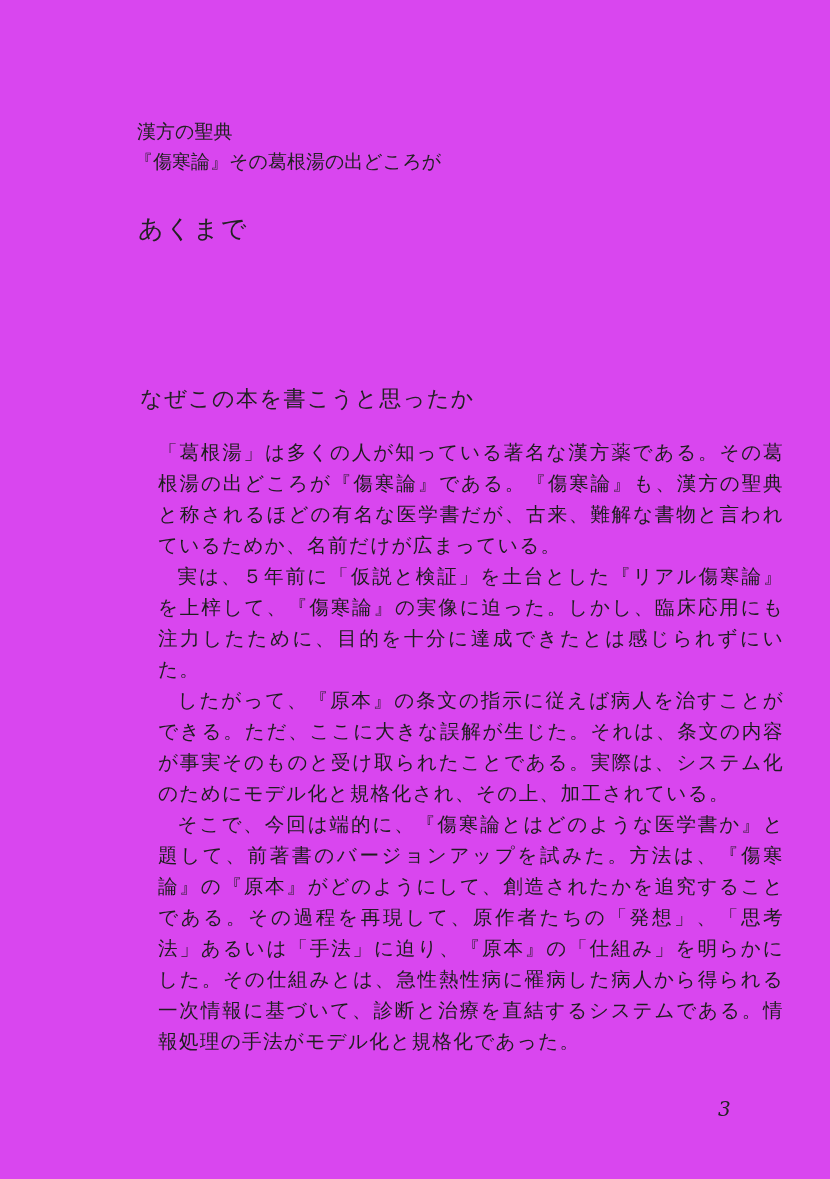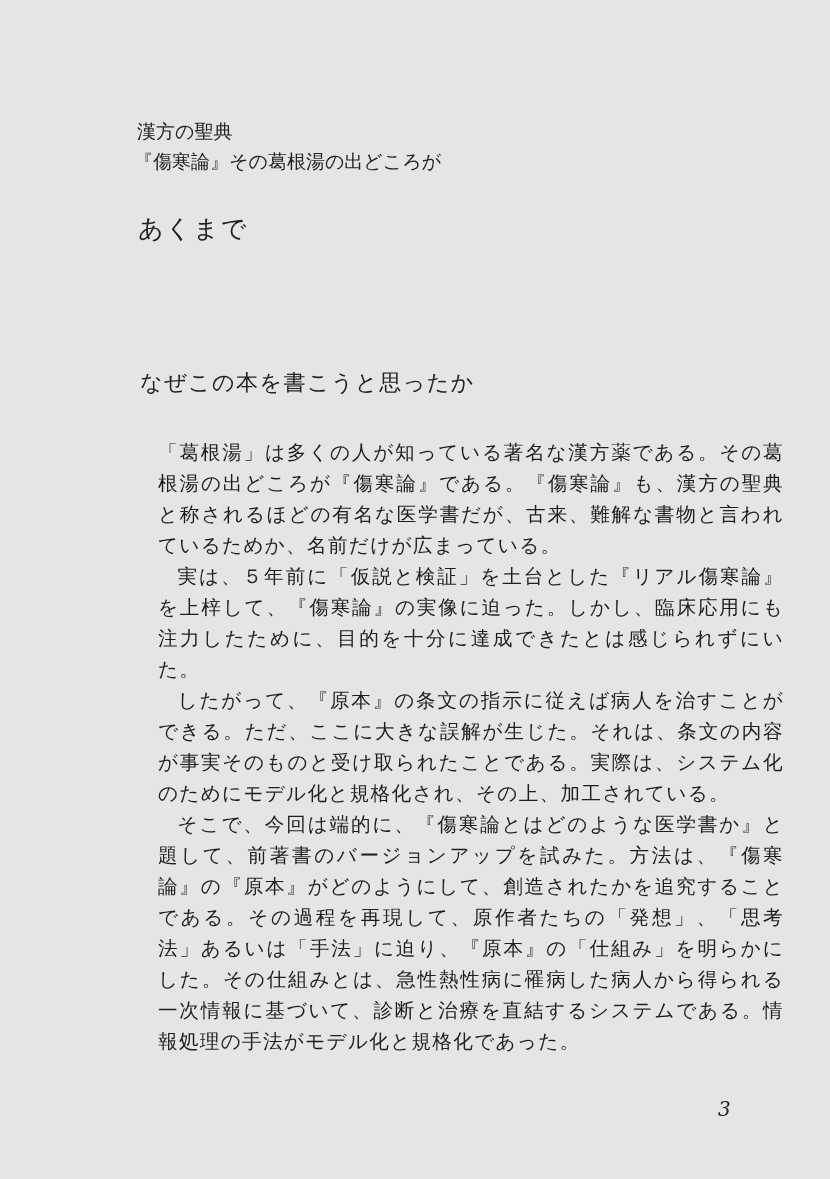--- a/index.html
+++ b/index.html
@@ -12,21 +12,21 @@
       height: 1179px;
       position: relative;
       overflow: hidden;
       color: #1a1a1a;
     }
     .page {
       position: absolute;
       left: 0; top: 0;
       width: 830px;
       height: 1179px;
-      background: #e5e5e5;
+      background: #d946ef;
     }
     .book-title {
       position: absolute;
       left: 137px;
       top: 116px;
       font-family: "DejaVu Sans", "Liberation Sans", sans-serif;
       font-size: 19px;
       line-height: 30px;
       color: #222;
     }
@@ -40,21 +40,21 @@
       font-family: "DejaVu Sans", "Liberation Sans", sans-serif;
       font-size: 25px;
       font-weight: normal;
       margin: 0;
       color: #222;
       letter-spacing: 2px;
     }
     .section-heading {
       position: absolute;
       left: 140px;
-      top: 368px;
+      top: 384px;
       font-family: "DejaVu Serif", "Liberation Serif", serif;
       font-size: 22px;
       font-weight: normal;
       margin: 0;
       color: #222;
       letter-spacing: 1.5px;
     }
     .body-text {
       position: absolute;
       left: 121px;

